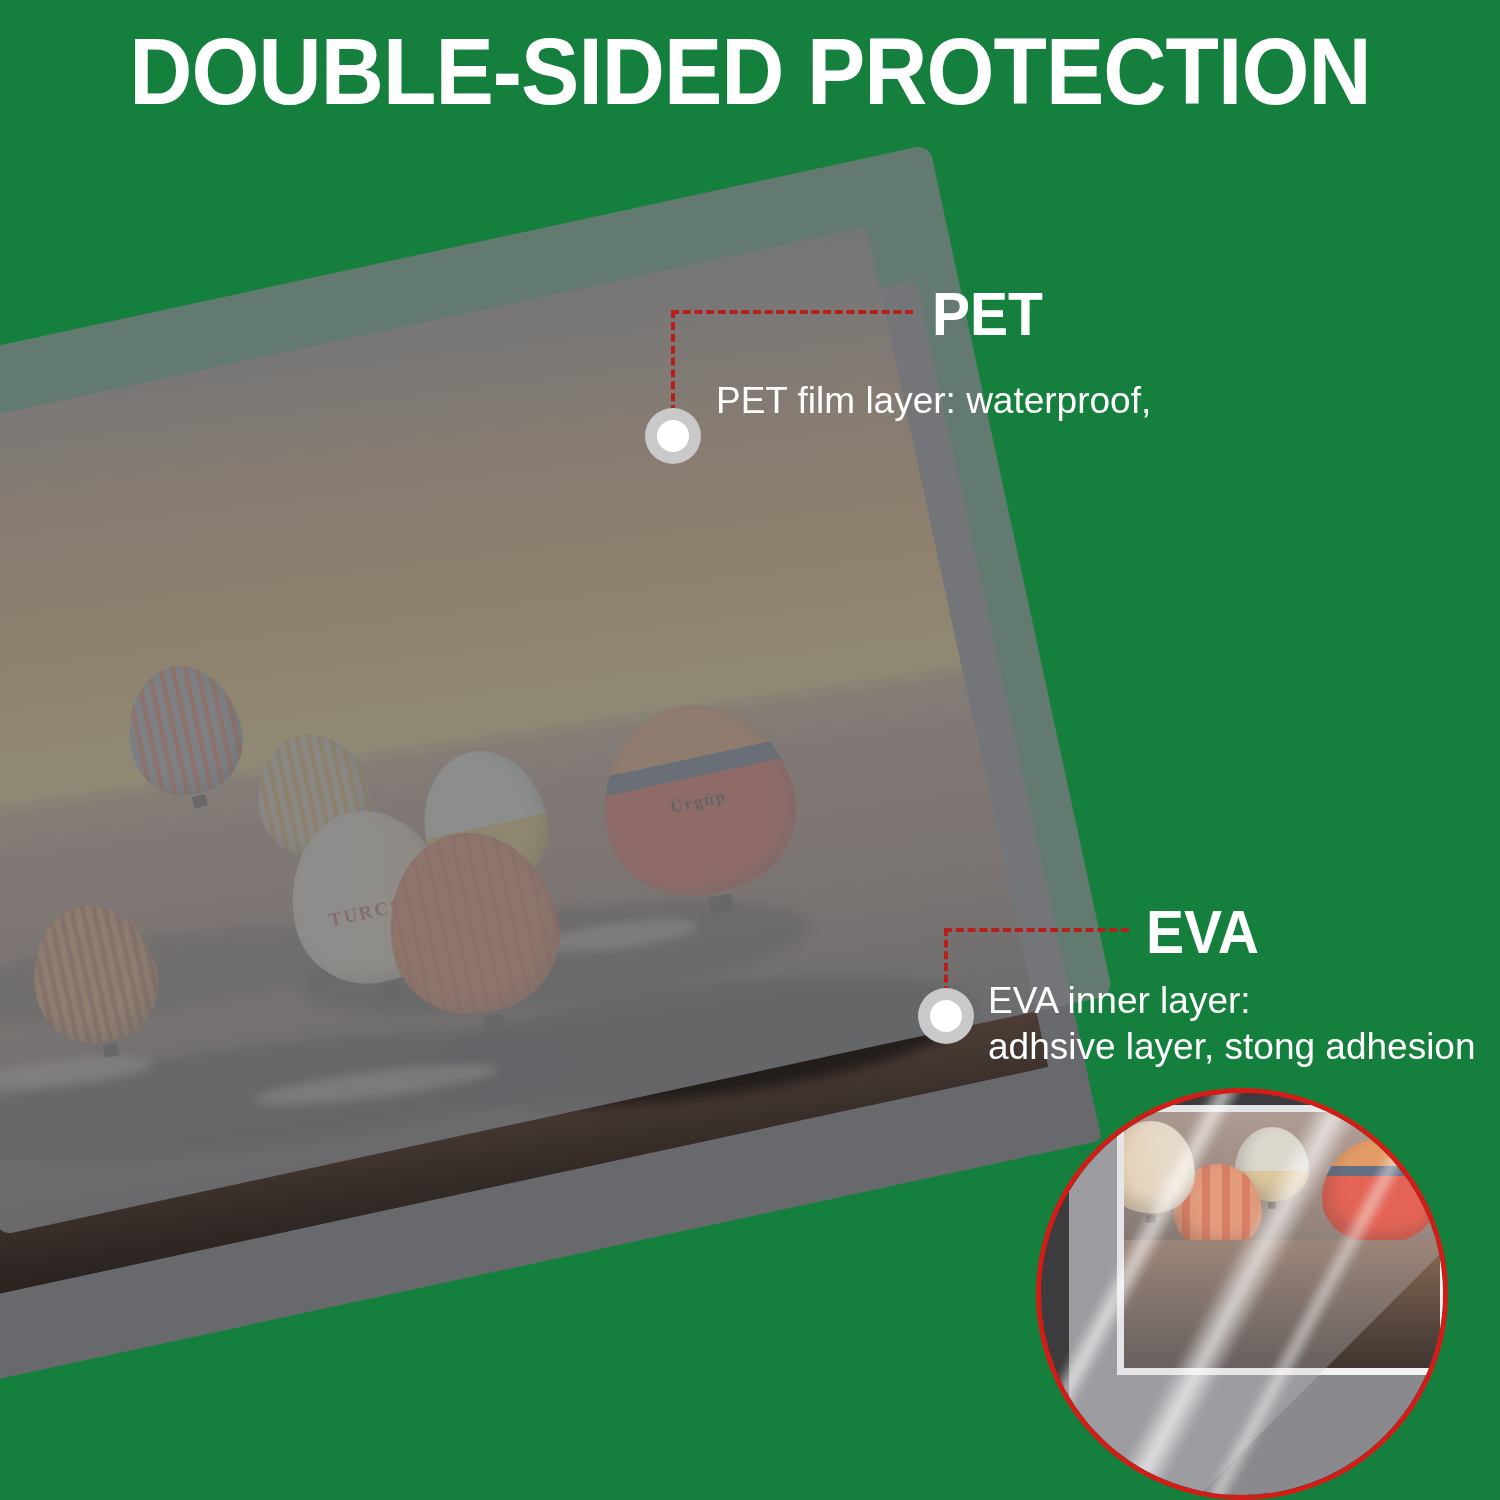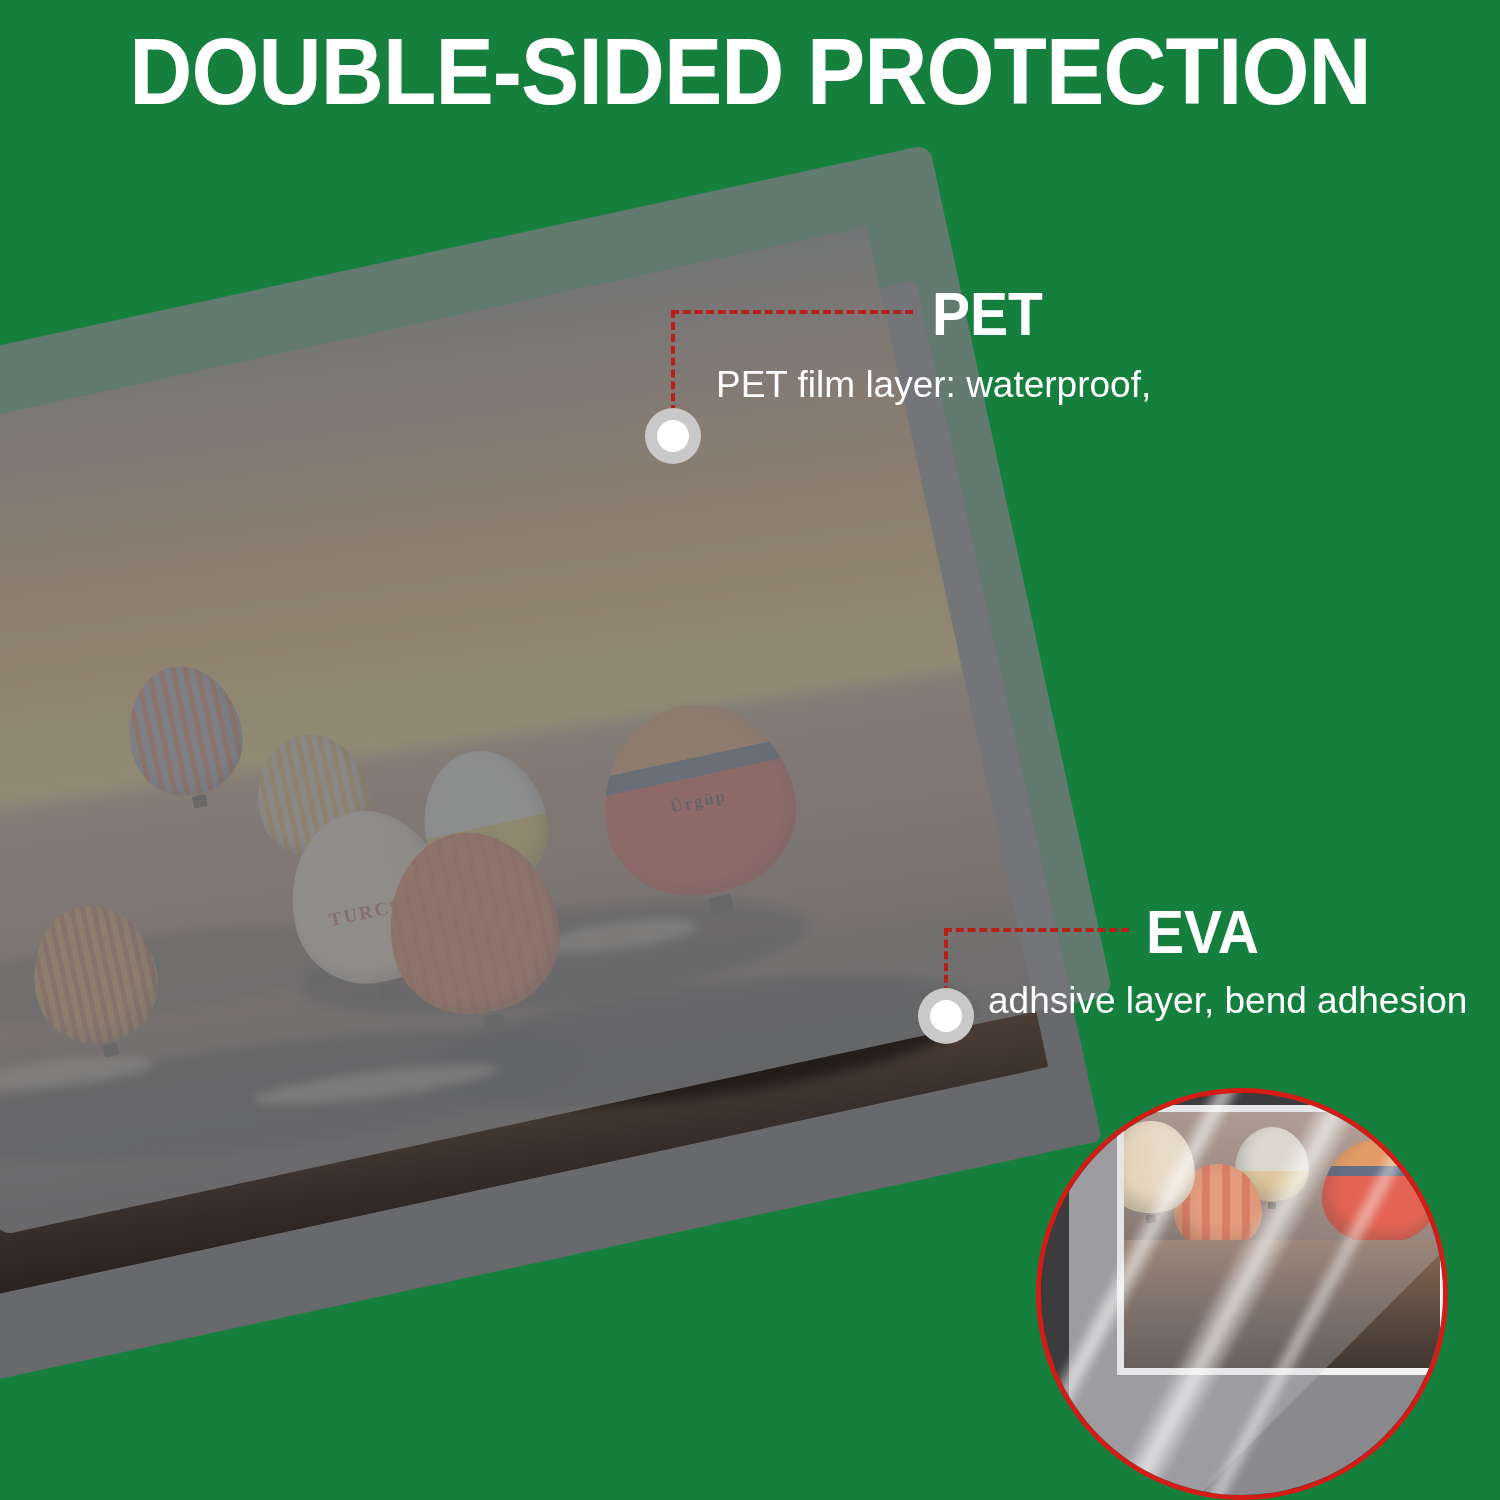--- a/index.html
+++ b/index.html
@@ -331,30 +331,31 @@
       </div>
     </div>
 
     <div class="sheet sheet-pet"></div>
   </div>
 
   <div class="lead-v" style="left:671px; top:310px; height:115px;"></div>
   <div class="lead-h" style="left:671px; top:310px; width:242px;"></div>
   <div class="dot" style="left:645px; top:408px;"></div>
   <div class="callout-title" style="left:932px; top:278px;">PET</div>
-  <div class="callout-desc" style="left:716px; top:362px;">
+  <div class="callout-desc" style="left:716px; top:378px;">
     <div>PET film layer: waterproof,</div>
   </div>
 
   <div class="lead-v" style="left:944px; top:928px; height:78px;"></div>
   <div class="lead-h" style="left:944px; top:928px; width:185px;"></div>
   <div class="dot" style="left:918px; top:988px;"></div>
   <div class="callout-title" style="left:1146px; top:896px;">EVA</div>
   <div class="callout-desc" style="left:988px; top:978px;">
-    <div>adhsive layer, bend adhesion</div>
+    <div>EVA inner layer:</div>
+    <div>adhsive layer, stong adhesion</div>
   </div>
 
   <div class="magnifier">
     <div class="mag-laminate"></div>
     <div class="mag-photo">
       <div class="mag-photo-inner">
         <div class="balloon" style="left:4%; top:22%; width:34%; height:34%;
                     background:linear-gradient(180deg,#f08a3a 0 26%,#3c4a63 26% 36%,#ef3a20 36% 100%);"></div>
         <div class="balloon" style="left:42%; top:18%; width:22%; height:24%;
                     background:linear-gradient(180deg,#e6e0cf 0 60%,#e8c88a 60% 100%);"></div>

